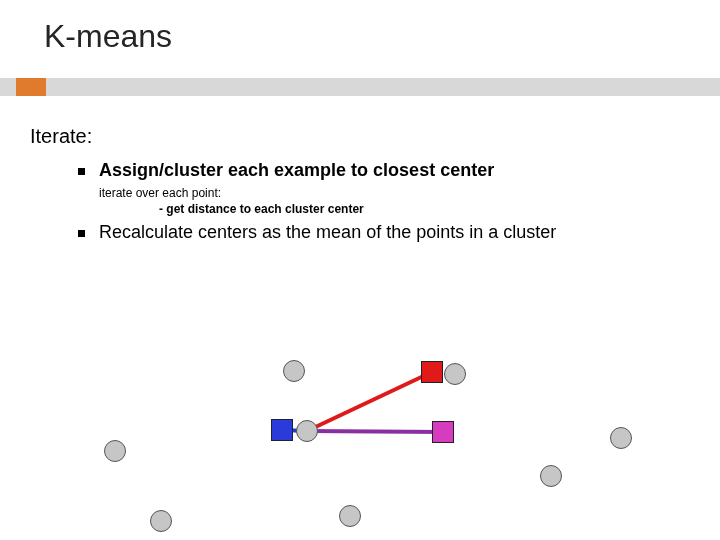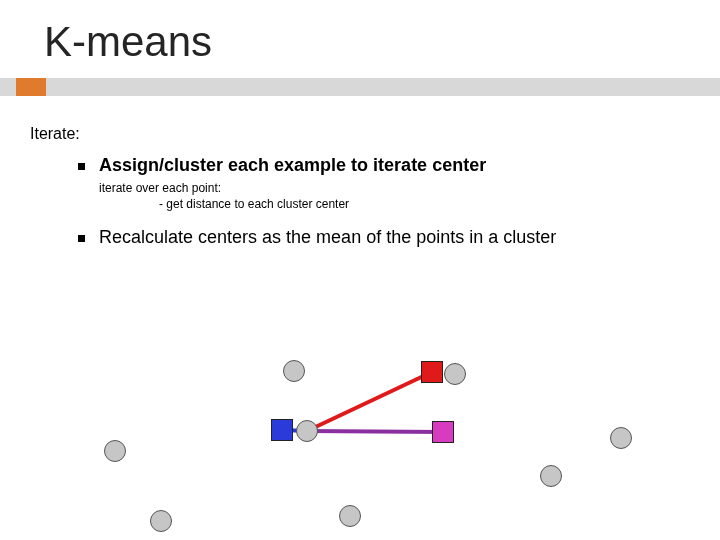--- a/index.html
+++ b/index.html
@@ -5,21 +5,21 @@
   * { margin: 0; padding: 0; box-sizing: border-box; }
   body {
     width: 720px;
     height: 540px;
     background: #ffffff;
     font-family: Arial, Helvetica, sans-serif;
     position: relative;
     overflow: hidden;
   }
   .title {
-    font-size: 42px;
+    font-size: 32px;
     color: #252525;
     padding: 18px 0 0 44px;
     font-weight: normal;
   }
   .accent-bar {
     position: absolute;
     top: 78px;
     left: 0;
     width: 720px;
     height: 18px;
@@ -34,48 +34,49 @@
     background: #e07b2e;
   }
   .content {
     position: absolute;
     top: 125px;
     left: 30px;
     font-size: 18px;
     color: #000;
   }
   .iterate-label {
-    font-size: 16px;
+    font-size: 20px;
     margin-bottom: 12px;
   }
   .bullet-row {
     display: flex;
     align-items: flex-start;
     margin-left: 48px;
     margin-bottom: 4px;
   }
   .bullet-row.second {
-    margin-top: 15px;
+    margin-top: 5px;
   }
   .bullet-square {
     width: 7px;
     height: 7px;
     background: #000;
     margin-top: 8px;
     margin-right: 14px;
     flex-shrink: 0;
   }
   .bold { font-weight: bold; }
   .sub-lines {
     margin-left: 69px;
     font-size: 12px;
     line-height: 1.35;
   }
   .indent-dash {
     margin-left: 60px;
+    font-weight: bold;
   }
   .diagram {
     position: absolute;
     top: 345px;
     left: 0;
     width: 720px;
     height: 195px;
   }
   .dot {
     position: absolute;
@@ -104,21 +105,21 @@
 
 <div class="title">K-means</div>
 <div class="accent-bar"></div>
 <div class="accent-orange"></div>
 
 <div class="content">
   <div class="iterate-label">Iterate:</div>
 
   <div class="bullet-row">
     <div class="bullet-square"></div>
-    <div class="bold">Assign/cluster each example to iterate center</div>
+    <div class="bold">Assign/cluster each example to closest center</div>
   </div>
   <div class="sub-lines">
     <div>iterate over each point:</div>
     <div class="indent-dash">- get distance to each cluster center</div>
   </div>
 
   <div class="bullet-row second">
     <div class="bullet-square"></div>
     <div>Recalculate centers as the mean of the points in a cluster</div>
   </div>

